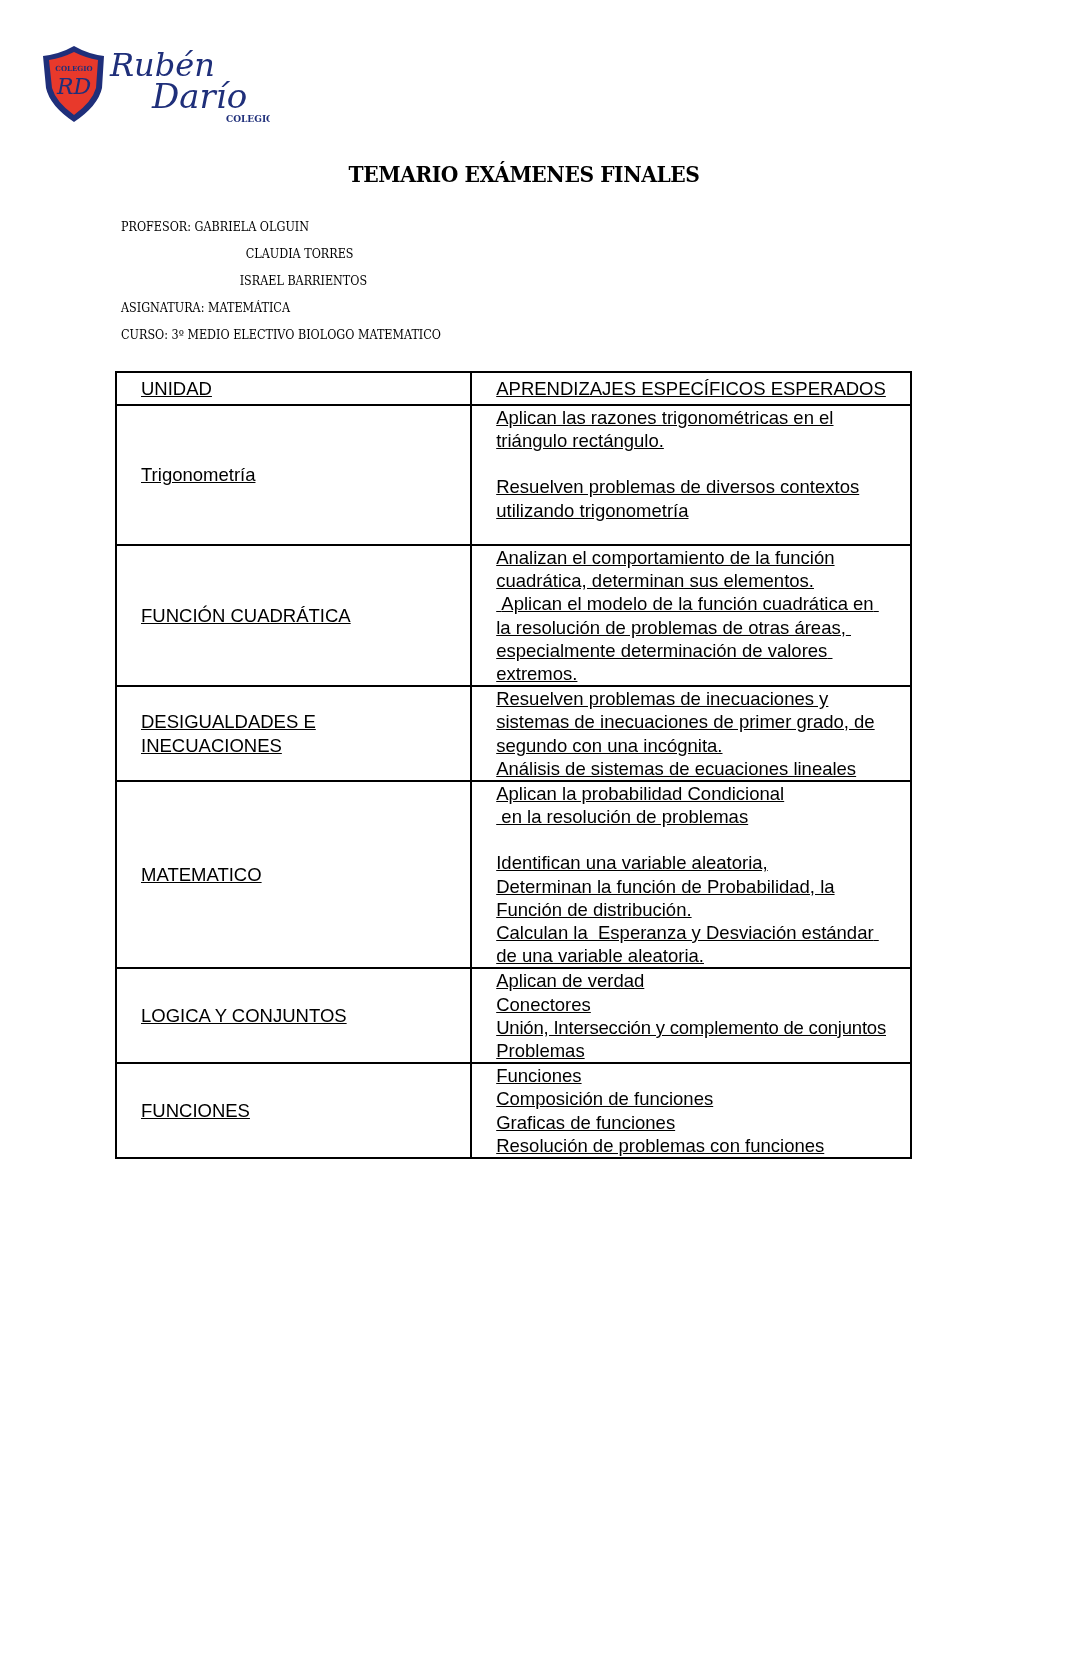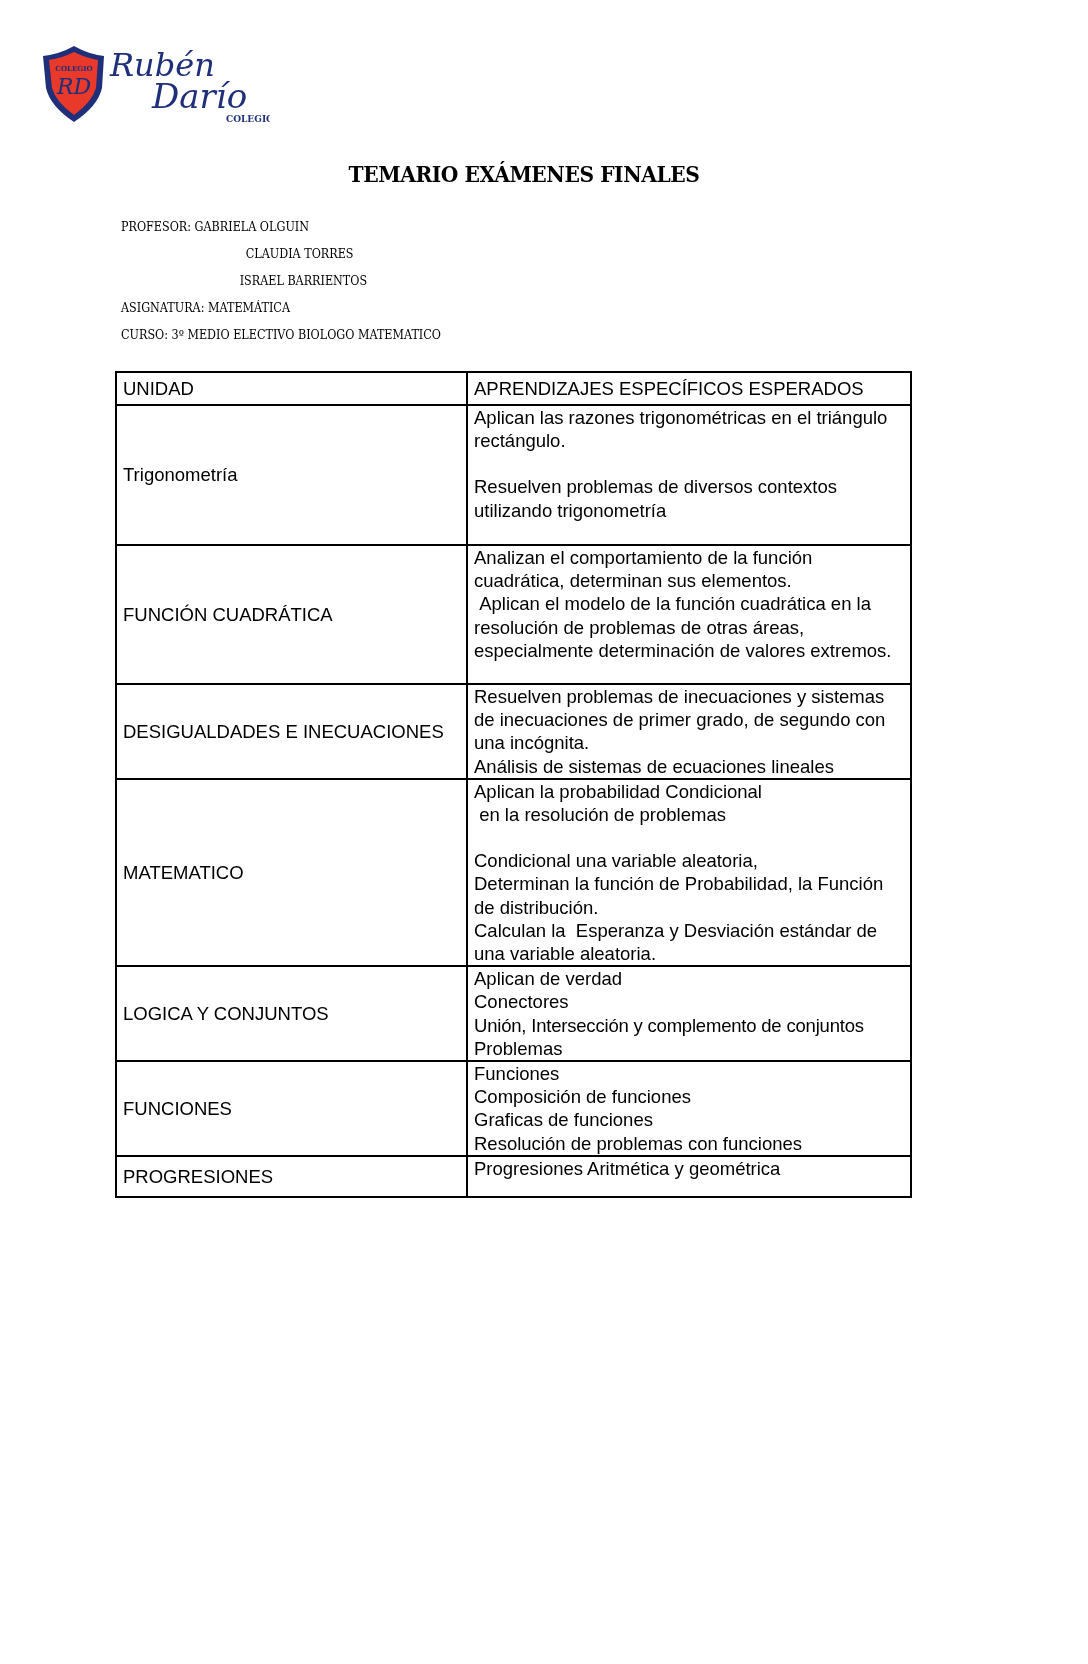--- a/index.html
+++ b/index.html
@@ -19,21 +19,21 @@
     .meta .line { white-space: pre; transform: scaleX(0.86); transform-origin: 0 0; }
     .meta .indent1 { padding-left: 145px; }
     .meta .indent2 { padding-left: 138px; }
 
     table.temario {
       position: absolute; left: 115px; top: 371px; width: 797px;
       border-collapse: collapse;
       font-family: "Liberation Sans", "DejaVu Sans", sans-serif; font-size: 18.5px; line-height: 23.2px;
     }
     table.temario td {
-      border: 2px solid #000; padding: 0 6px; vertical-align: top;
+      border: 2px solid #000; padding: 0 24px; vertical-align: top; text-decoration: underline;
     }
     table.temario td.unit { width: 337px; vertical-align: middle; }
     table.temario tr.header td { height: 31px; vertical-align: middle; }
     table.temario tr.header td.unit { border-top-width: 2px; }
     .item { display: block; }
     .gap { display: block; height: 23px; }
   </style>
 </head>
 <body>
 
@@ -86,21 +86,21 @@
       <span class="item">Resuelven problemas de inecuaciones y sistemas de inecuaciones de primer grado, de segundo con una incógnita.</span>
       <span class="item">Análisis de sistemas de ecuaciones lineales</span>
     </td>
   </tr>
   <tr style="height:186px">
     <td class="unit">MATEMATICO</td>
     <td>
       <span class="item">Aplican la probabilidad Condicional</span>
       <span class="item" style="white-space:pre"> en la resolución de problemas</span>
       <span class="gap"></span>
-      <span class="item">Condicional una variable aleatoria,</span>
+      <span class="item">Identifican una variable aleatoria,</span>
       <span class="item">Determinan la función de Probabilidad, la Función de distribución.</span>
       <span class="item" style="white-space:pre-wrap">Calculan la  Esperanza y Desviación estándar de una variable aleatoria.</span>
     </td>
   </tr>
   <tr style="height:93px">
     <td class="unit">LOGICA Y CONJUNTOS</td>
     <td>
       <span class="item">Aplican de verdad</span>
       <span class="item">Conectores</span>
       <span class="item" style="white-space:nowrap;letter-spacing:-0.2px">Unión, Intersección y complemento de conjuntos</span>
@@ -109,20 +109,14 @@
   </tr>
   <tr style="height:93px">
     <td class="unit">FUNCIONES</td>
     <td>
       <span class="item">Funciones</span>
       <span class="item">Composición de funciones</span>
       <span class="item">Graficas de funciones</span>
       <span class="item">Resolución de problemas con funciones</span>
     </td>
   </tr>
-  <tr style="height:41px">
-    <td class="unit">PROGRESIONES</td>
-    <td>
-      <span class="item">Progresiones Aritmética y geométrica</span>
-    </td>
-  </tr>
 </tbody>
   </table>
 
 </body></html>

